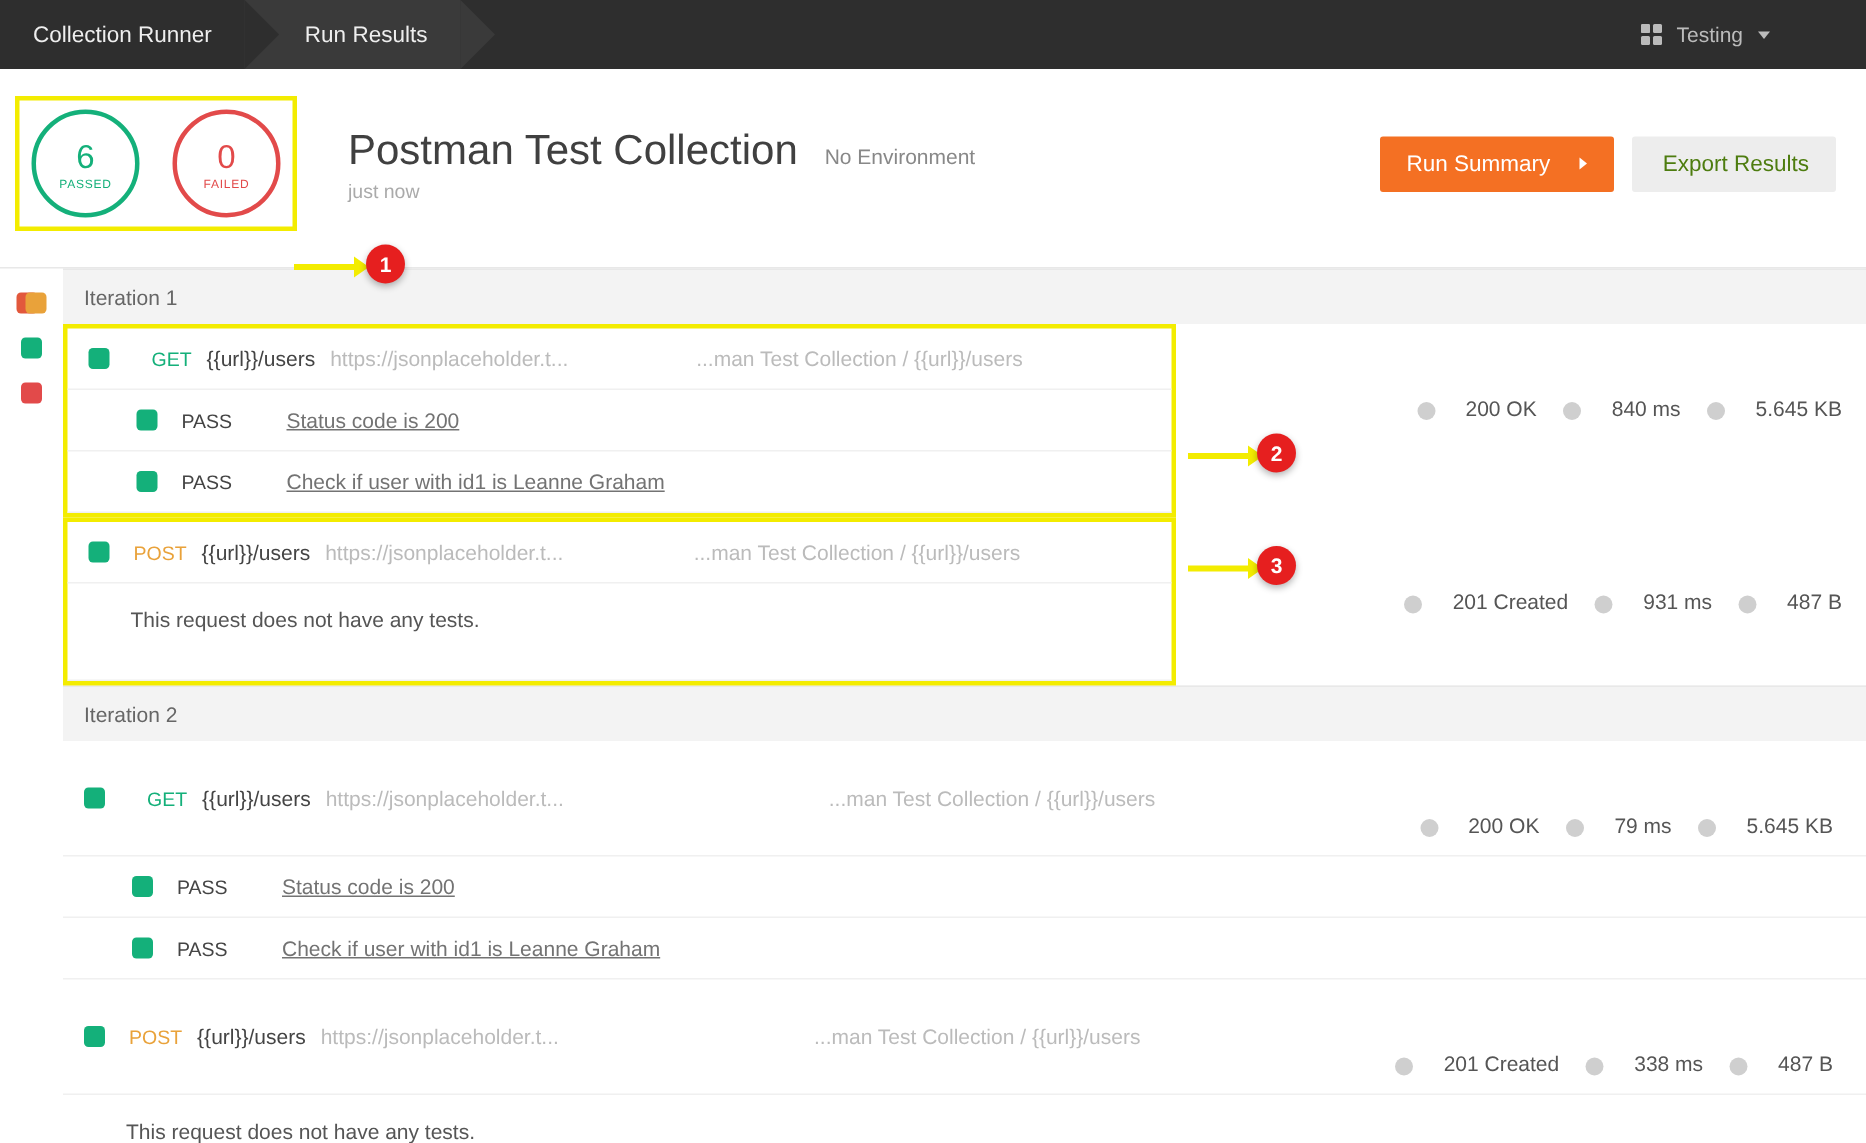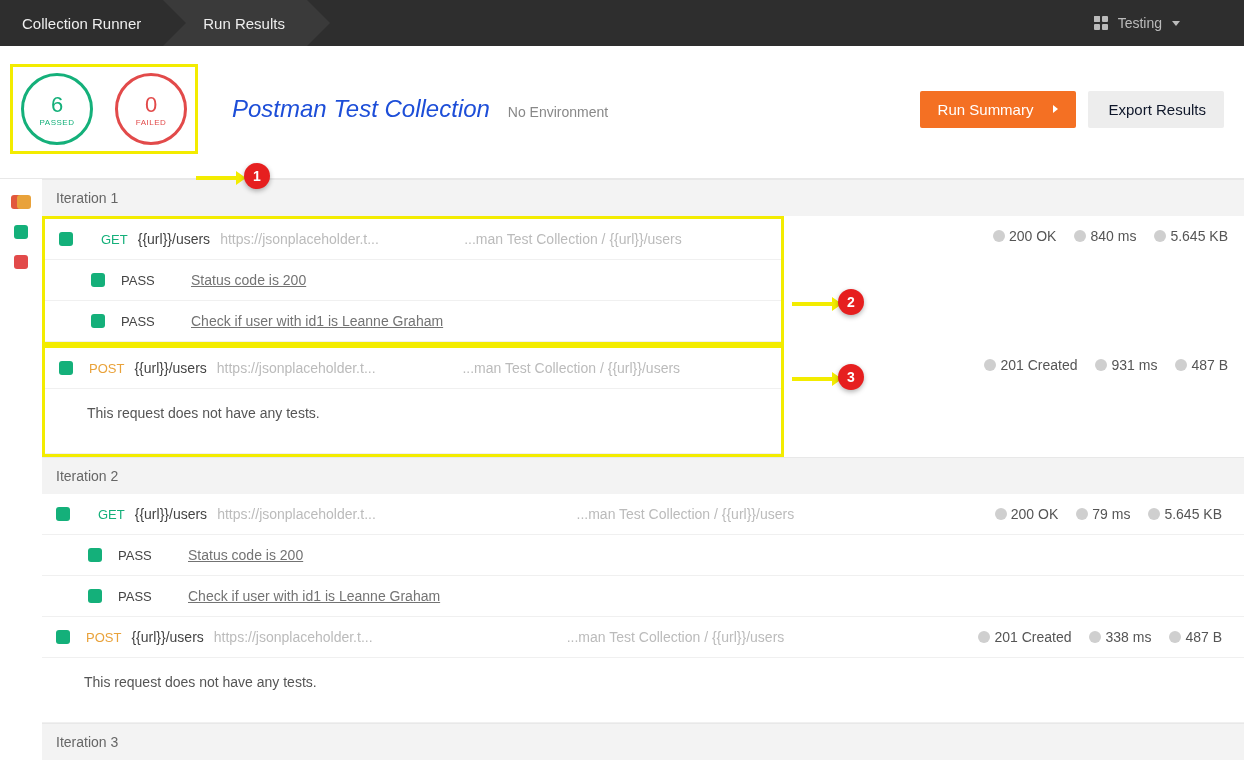--- a/index.html
+++ b/index.html
@@ -29,27 +29,27 @@
   .circle { width: 72px; height: 72px; border-radius: 50%; border: 3px solid; display: flex; flex-direction: column; align-items: center; justify-content: center; }
   .circle.pass { border-color: #14b07a; }
   .circle.fail { border-color: #e24a4a; }
   .circle .num { font-size: 22px; font-weight: 300; }
   .circle.pass .num { color: #14b07a; }
   .circle.fail .num { color: #e24a4a; }
   .circle .lbl { font-size: 8px; letter-spacing: 0.5px; color: #888; }
   .circle.pass .lbl { color: #14b07a; }
   .circle.fail .lbl { color: #e24a4a; }
   .title-block { margin-left: 34px; }
-  .title-block h1 { font-size: 24px; font-weight: 400; color: #1d4ed8; display: inline-block; font-style: italic; }
+  .title-block h1 { font-size: 28px; font-weight: 400; color: #404040; display: inline-block; }
   .title-block .env { color: #888; font-size: 14px; margin-left: 14px; }
   .title-block .timeago { color: #aaa; font-size: 13px; margin-top: 4px; }
   .action-buttons { margin-left: auto; display: flex; gap: 12px; }
   .btn { padding: 10px 18px; font-size: 15px; border-radius: 2px; border: none; cursor: pointer; display: flex; align-items: center; gap: 20px; }
   .btn.primary { background: #f47023; color: #fff; }
-  .btn.secondary { background: #ededed; color: #0f172a; padding-left: 20px; }
+  .btn.secondary { background: #ededed; color: #4d7c0f; padding-left: 20px; }
   .btn .tri-right { width: 0; height: 0; border-top: 4px solid transparent; border-bottom: 4px solid transparent; border-left: 5px solid #fff; }
 
   
   .annot { width: 26px; height: 26px; border-radius: 50%; background: #e61f1f; color: #fff; font-weight: bold; font-size: 14px; display: flex; align-items: center; justify-content: center; box-shadow: 0 2px 5px rgba(0,0,0,0.3); position: absolute; z-index: 10; }
   .arrow-right { position: absolute; height: 4px; background: #f3ec00; z-index: 9; }
   .arrow-right::after { content: ""; position: absolute; right: -8px; top: -5px; width: 0; height: 0; border-top: 7px solid transparent; border-bottom: 7px solid transparent; border-left: 10px solid #f3ec00; }
 
   
   .layout { display: flex; }
   .mini-sidebar { width: 42px; padding-top: 16px; display: flex; flex-direction: column; align-items: center; gap: 16px; }
@@ -63,21 +63,21 @@
   .iter-header { background: #f3f3f3; padding: 10px 14px; color: #666; font-size: 14px; border-top: 1px solid #e8e8e8; }
   .req-row { display: flex; align-items: center; padding: 12px 14px; border-bottom: 1px solid #f0f0f0; position: relative; }
   .sq-small { width: 14px; height: 14px; border-radius: 3px; background: #14b07a; flex: 0 0 auto; margin-right: 16px; }
   .method { font-size: 13px; font-weight: 500; margin-right: 10px; }
   .method.get { color: #14b07a; margin-left: 12px; }
   .method.post { color: #e9a23a; }
   .req-name { color: #444; margin-right: 10px; }
   .req-url { color: #bbb; }
   .req-mid { flex: 1; color: #bbb; }
   .metrics { display: flex; gap: 18px; align-items: center; margin-left: auto; padding-right: 8px; }
-  .metric { display: flex; align-items: center; gap: 4px; color: #555; font-size: 14px; }
+  .metric { display: flex; align-items: flex-end; gap: 20px; color: #555; font-size: 14px; margin-top: 36px; }
   .dot { width: 12px; height: 12px; border-radius: 50%; background: #cfcfcf; }
 
   .test-row { display: flex; align-items: center; padding: 12px 26px 12px 46px; border-bottom: 1px solid #f0f0f0; }
   .test-row .sq-small { margin-right: 16px; }
   .pass-label { font-size: 13px; color: #444; width: 70px; }
   .test-name { color: #737373; text-decoration: underline; }
   .notest { padding: 16px 14px 32px 42px; color: #555; font-size: 14px; border-bottom: 1px solid #f0f0f0; }
 
   
   .hl-box { border: 3px solid #f3ec00; position: relative; }
@@ -109,20 +109,21 @@
       <div class="num">0</div>
       <div class="lbl">FAILED</div>
     </div>
   </div>
   <div class="arrow-right" style="left:196px; top:130px; width:42px;"></div>
   <div class="annot" style="left:244px; top:117px;">1</div>
 
   <div class="title-block">
     <h1>Postman Test Collection</h1>
     <span class="env">No Environment</span>
+    <div class="timeago">just now</div>
   </div>
 
   <div class="action-buttons">
     <button class="btn primary">
       <span>Run Summary</span>
       <span class="tri-right"></span>
     </button>
     <button class="btn secondary">Export Results</button>
   </div>
 </div>

